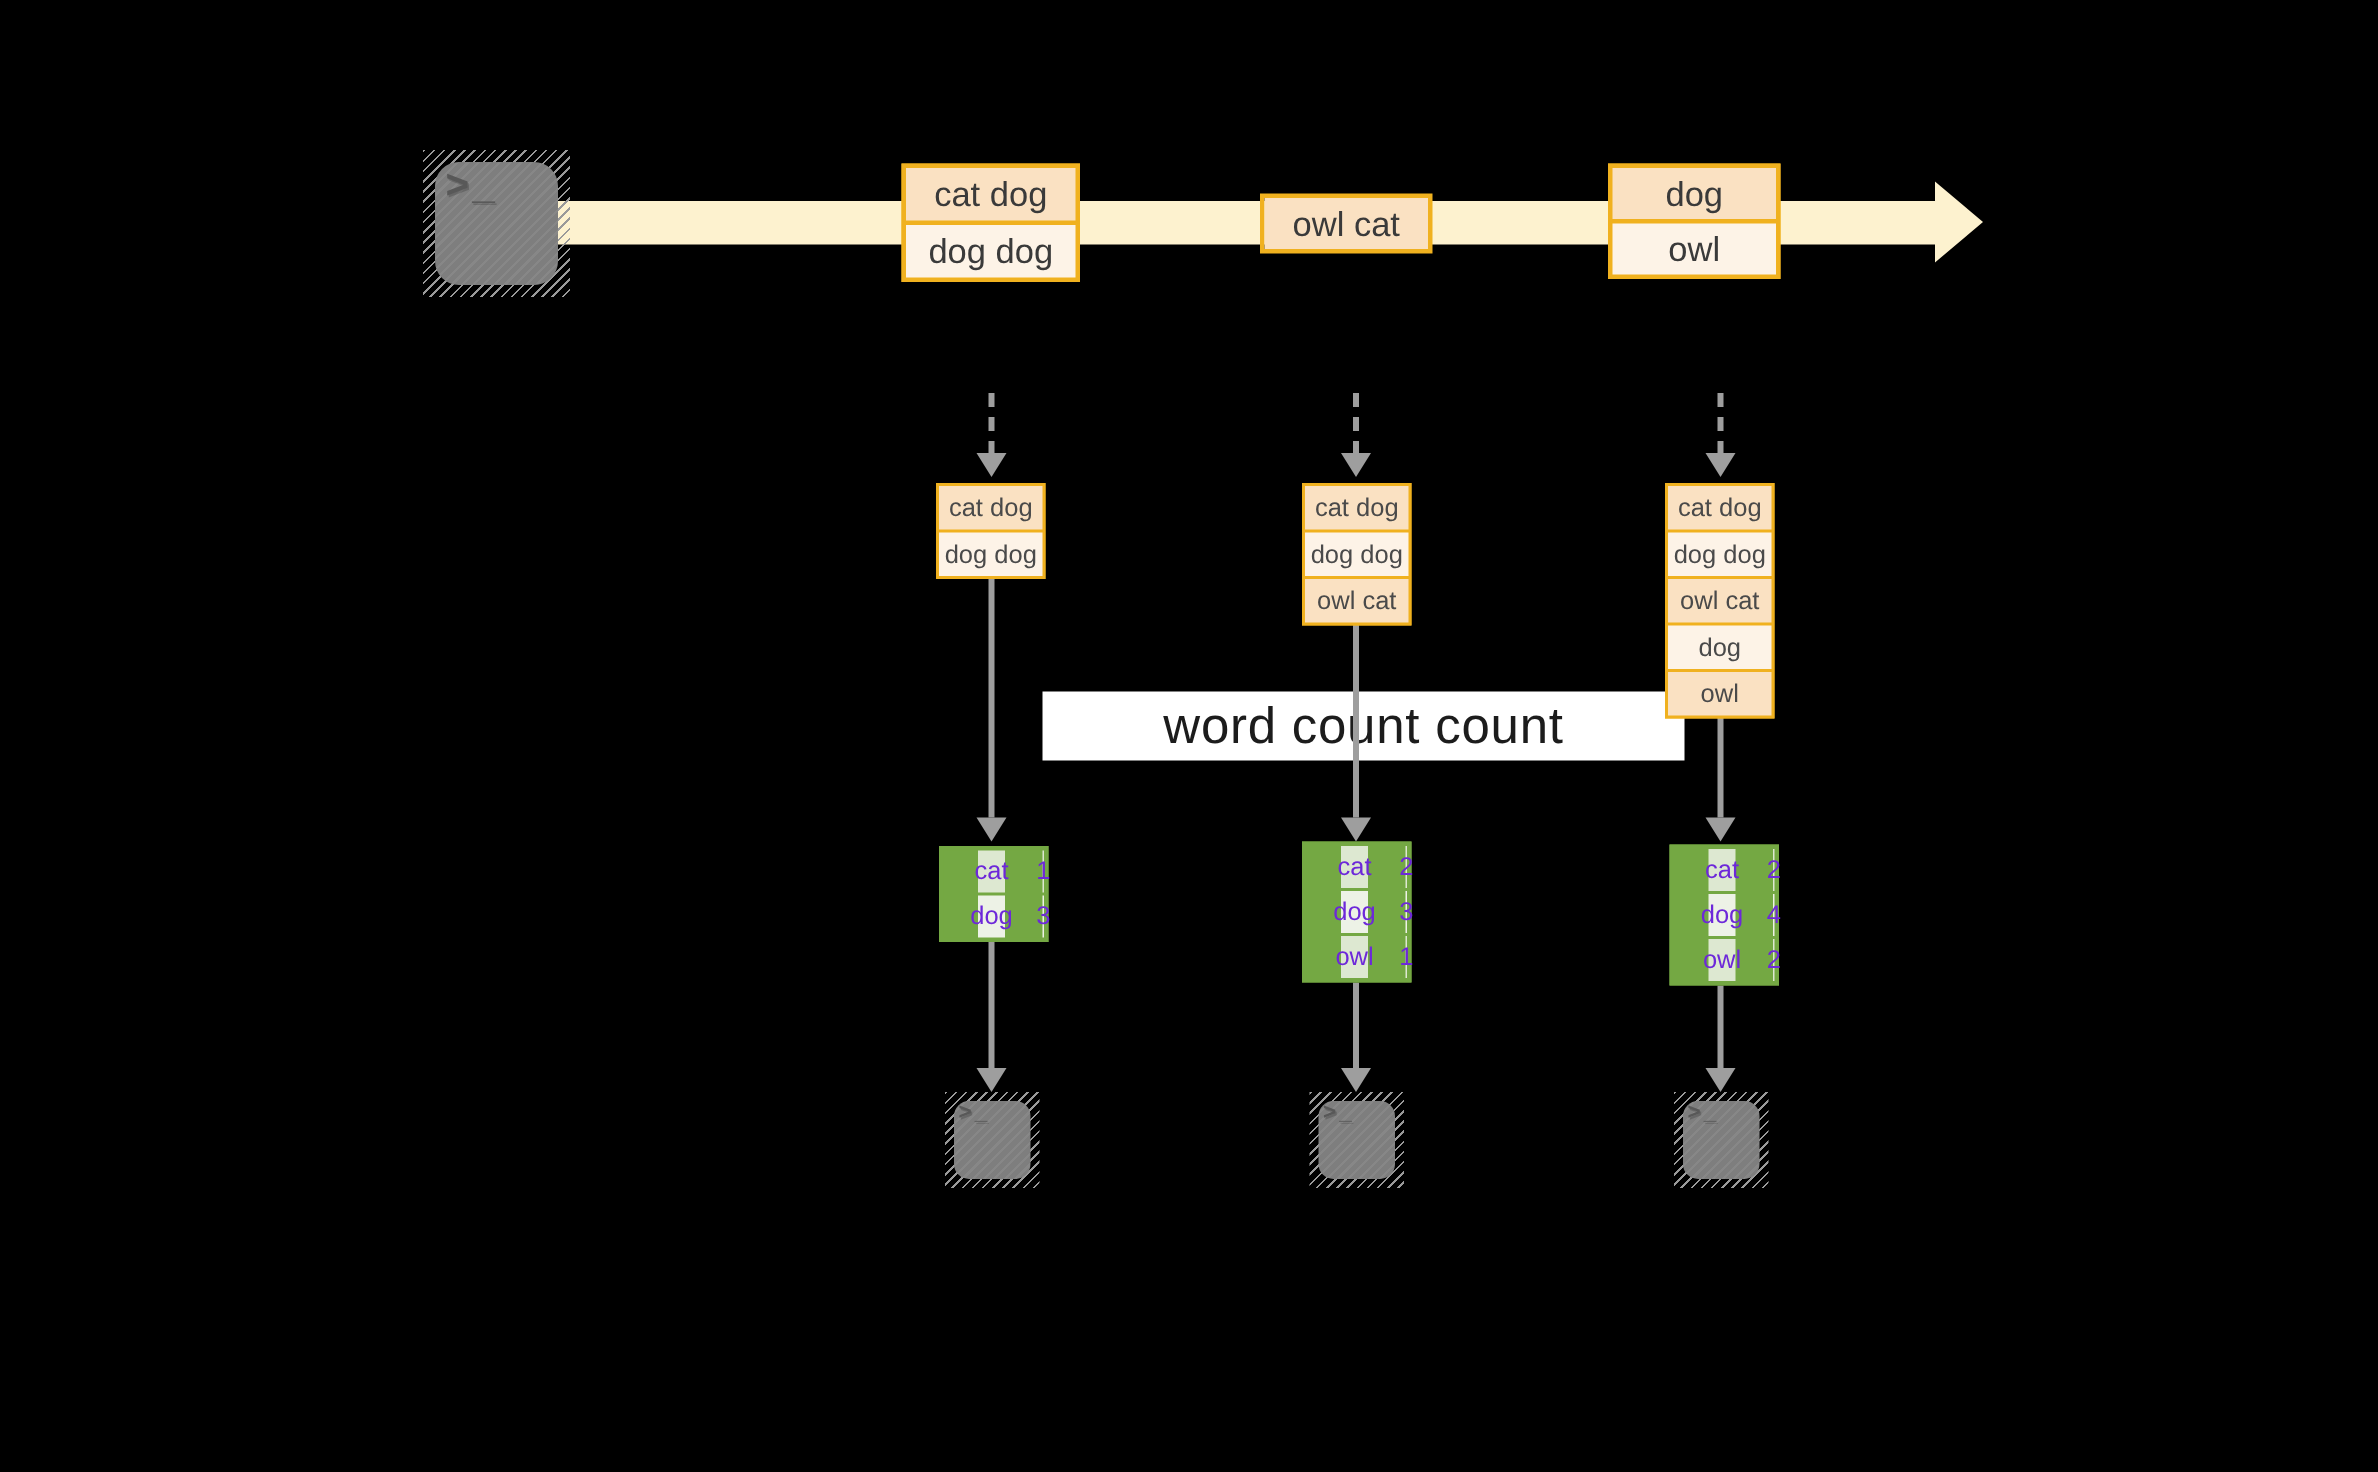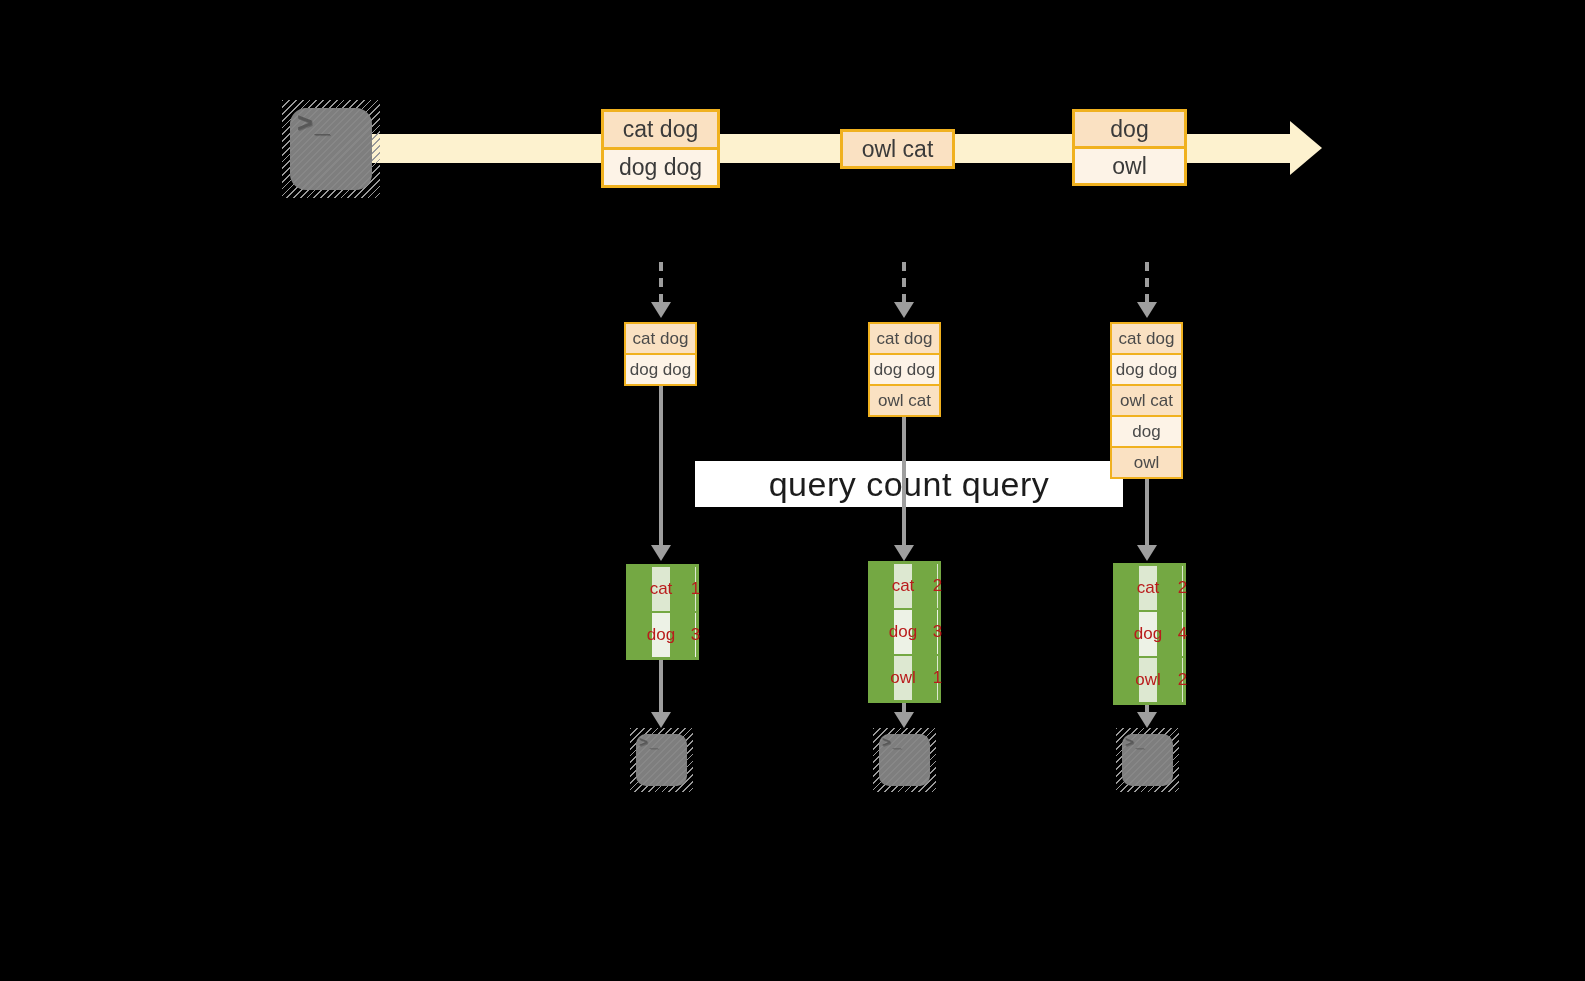--- a/index.html
+++ b/index.html
@@ -70,22 +70,22 @@
   .query-band{position:absolute;left:695px;top:461px;width:428px;height:46px;background:#ffffff;
     z-index:1;display:flex;align-items:center;justify-content:center;}
   .query-band span{font-size:34px;color:#1c1c1c;letter-spacing:.5px;}
 
   
   .count-table{position:absolute;display:grid;grid-template-columns:41px 24px;gap:2px;
     background:#74a843;border:3px solid #74a843;z-index:3;}
   #ct1{left:626px;top:564px;}
   #ct2{left:868px;top:561px;}
   #ct3{left:1113px;top:563px;}
-  .cell{height:44px;display:flex;align-items:center;justify-content:center;
-    font-size:17px;color:#b91c1c;margin-left:23px;}
+  .cell{height:28px;display:flex;align-items:center;justify-content:center;
+    font-size:17px;color:#6d28d9;margin-left:23px;}
   .light1{background:#dde8d1;}
   .light2{background:#edf2e6;}
 </style>
 </head>
 <body>
 
 <div class="canvas">
 
   <div class="terminal" id="term-src">
     <div class="term-in"></div>
@@ -125,21 +125,21 @@
     </div>
   <div class="batch-stack" id="bstack3">
       <div class="brow peach">cat dog</div>
       <div class="brow cream">dog dog</div>
       <div class="brow peach">owl cat</div>
       <div class="brow cream">dog</div>
       <div class="brow peach">owl</div>
     </div>
 
   <div class="query-band">
-    <span>query count query</span>
+    <span>word count count</span>
   </div>
 
   <div class="vline" id="ml1"></div>
   <div class="ah" id="ma1"></div>
   <div class="vline" id="ml2"></div>
   <div class="ah" id="ma2"></div>
   <div class="vline" id="ml3"></div>
   <div class="ah" id="ma3"></div>
 
   <div class="count-table" id="ct1">

